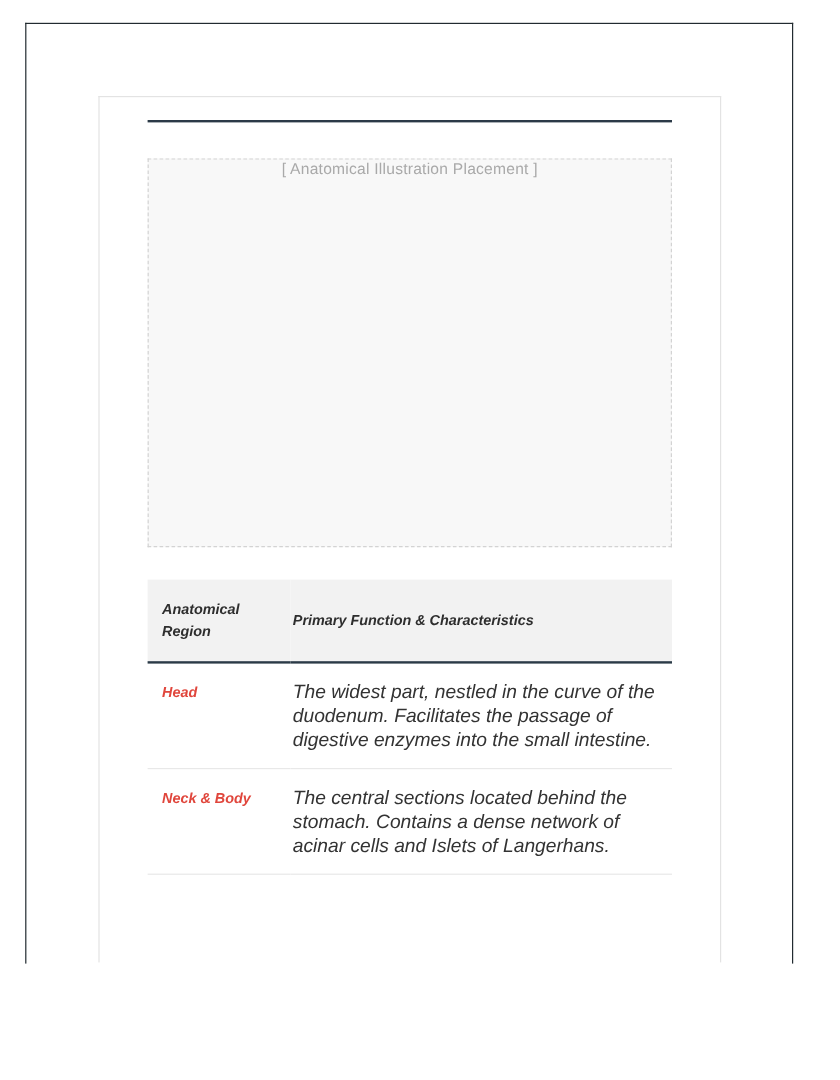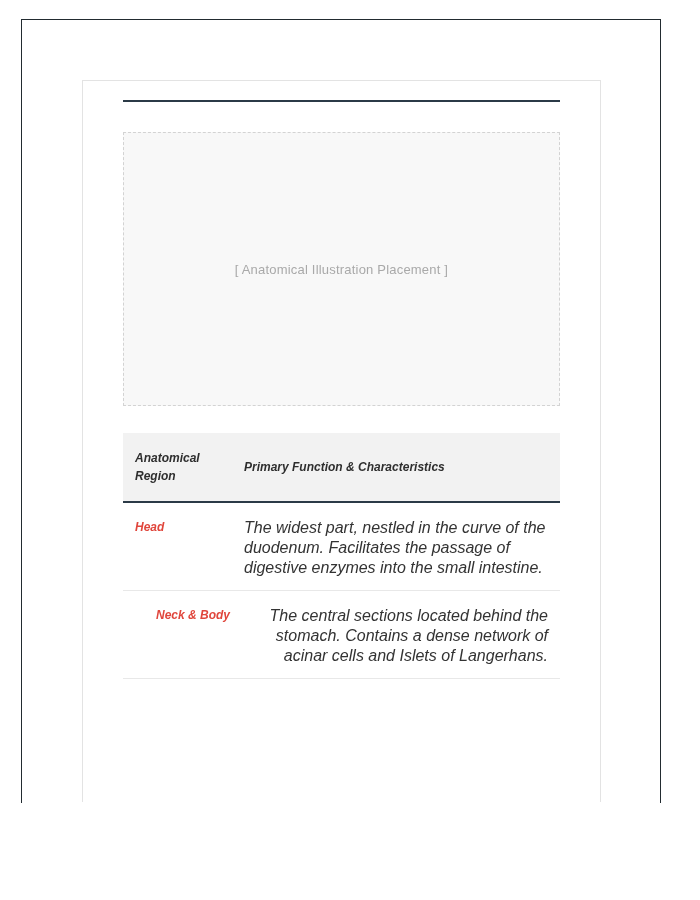--- a/index.html
+++ b/index.html
@@ -61,26 +61,26 @@
   .title-rule {
     margin-top: 19px;
     height: 2px;
     background: #2b3a47;
     width: 100%;
   }
 
   
   .illustration-placeholder {
     margin-top: 30px;
-    height: 274px;
+    height: 324px;
     box-sizing: border-box;
     border: 1px dashed #d3d3d3;
     background: #f8f8f8;
     display: flex;
-    align-items: center;
+    align-items: flex-start;
     justify-content: center;
   }
   .illustration-placeholder-label {
     font-size: 13px;
     color: #a9a9a9;
     letter-spacing: 0.2px;
   }
 
   
   .region-table {
@@ -108,21 +108,20 @@
     padding-left: 2px;
   }
 
   .region-table tbody td {
     vertical-align: top;
     padding: 15px 12px 12px 12px;
     border-bottom: 1px solid #e8e8e8;
   }
   .region-table tbody tr:last-child td {
     border-bottom: 1px solid #e8e8e8;
-    text-align: right;
   }
   .cell-region {
     font-size: 12px;
     font-weight: 700;
     color: #e0463c;
     line-height: 19px;
   }
   .cell-desc {
     font-size: 16px;
     font-weight: 400;

